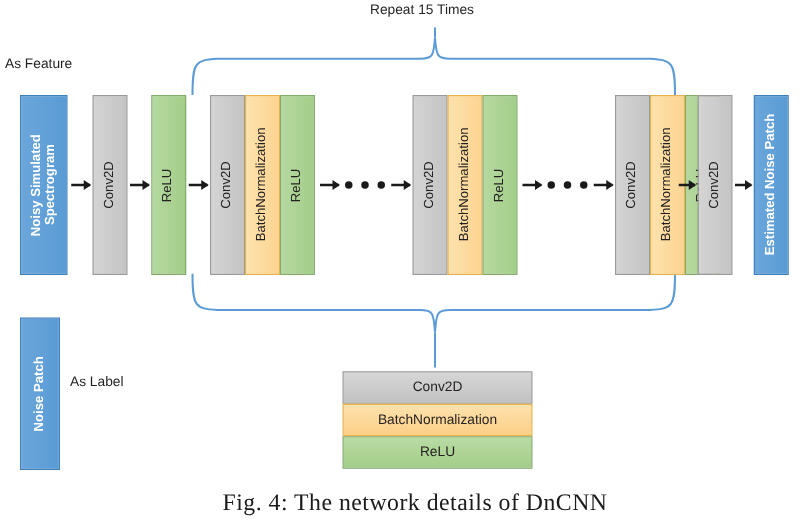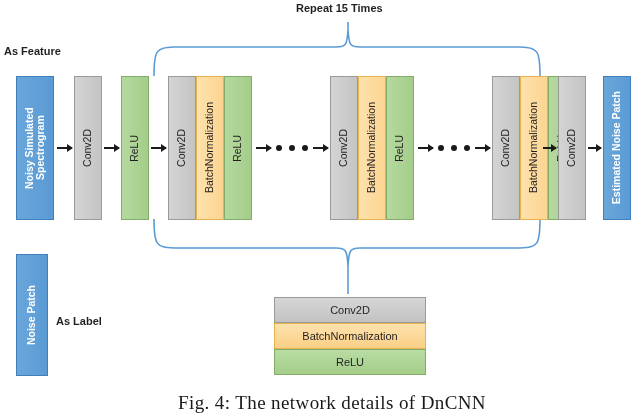--- a/index.html
+++ b/index.html
@@ -81,21 +81,21 @@
     width: 6px;
     height: 6px;
     border-radius: 50%;
     background: #1a1a1a;
   }
 
   
   .txt {
     position: absolute;
     font-size: 11px;
-    font-weight: 700;
+    font-weight: 400;
     white-space: nowrap;
     color: #231f20;
   }
 
   
   .legend {
     position: absolute;
     left: 274px;
     top: 297px;
     width: 152px;
@@ -160,21 +160,21 @@
              C 349 250, 350 248, 360 248
              L 520 248
              C 538 247, 540 245, 540 219" fill="none" stroke="#5B9BD5" stroke-width="1.6"></path>
     <path d="M 348 266 L 348 294" fill="none" stroke="#5B9BD5" stroke-width="1.6"></path>
   </svg>
 
   <div class="txt" style="left:296px; top:2px;">Repeat 15 Times</div>
 
   <div class="txt" style="left:4px; top:45px;">As Feature</div>
 
-  <div class="txt" style="left:56px; top:315px;">As Label</div>
+  <div class="txt" style="left:56px; top:300px;">As Label</div>
 
   <div class="vblock b-blue two-line" style="left:16px; top:76px; width:38px; height:144px;">
     <span class="vlabel">Noisy Simulated Spectrogram</span>
   </div>
 
   <div class="arrow" style="left:57px; top:147px; width:15px;"></div>
 
   <div class="vblock b-gray" style="left:74px; top:76px; width:28px; height:144px;">
     <span class="vlabel">Conv2D</span>
   </div>

